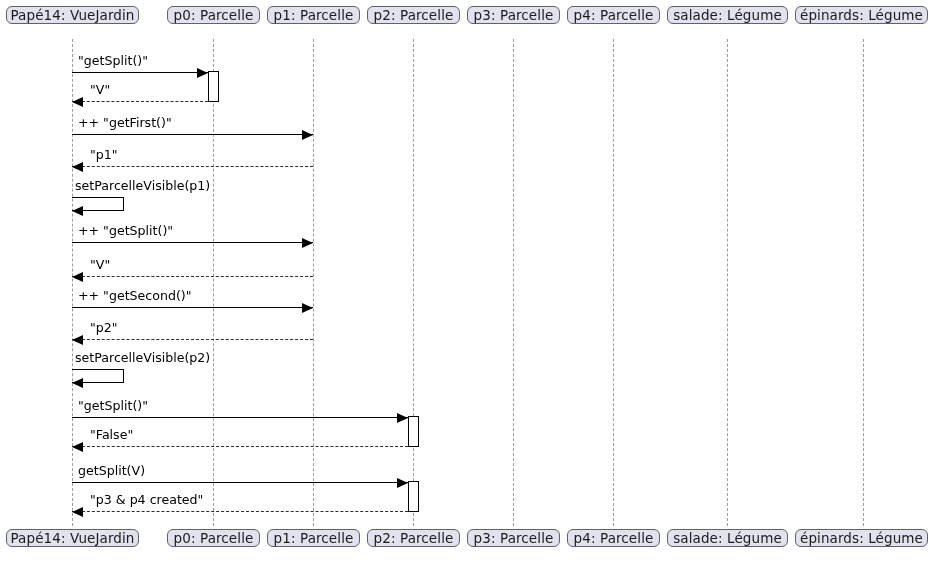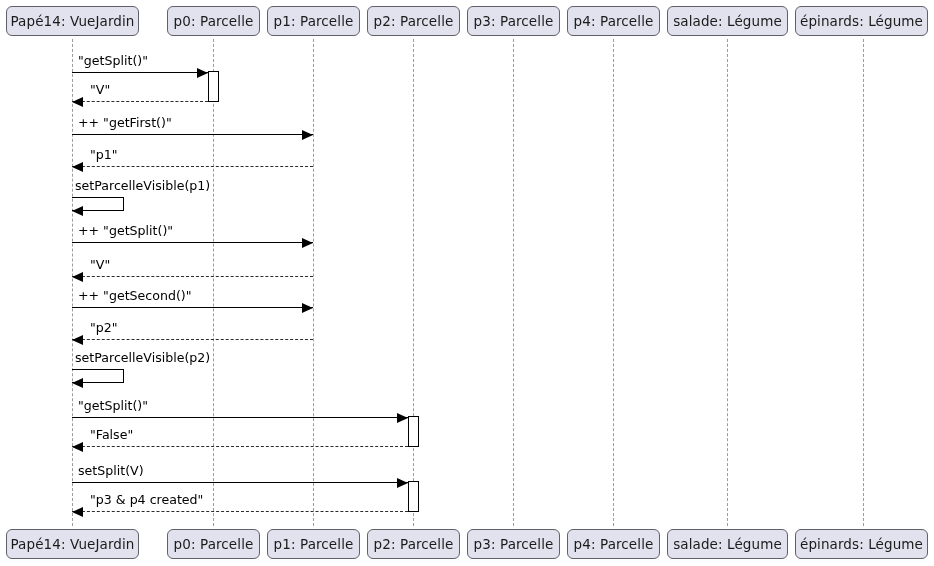--- a/index.html
+++ b/index.html
@@ -6,21 +6,21 @@
   html,body{margin:0;padding:0;background:#ffffff;}
   body{font-family:"DejaVu Sans","Liberation Sans",sans-serif;}
   #canvas{position:relative;width:934px;height:566px;background:#ffffff;overflow:hidden;}
 
   .participant{
     position:absolute;
     box-sizing:border-box;
     background:#e2e2ee;
     border:1px solid #60606a;
     border-radius:6px;
-    height:30px;
+    height:18px;
     display:flex;
     align-items:center;
     justify-content:center;
     font-size:13.5px;
     color:#1b1b1b;
     white-space:nowrap;
     letter-spacing:0.1px;
   }
 
   .lifeline{
@@ -165,17 +165,17 @@
     <div class="arrowhead left" style="left: 72px; top: 378px;"></div>
     <div class="msg-label" style="left: 75px; top: 351px;">setParcelleVisible(p2)</div>
     <div class="msg-line" style="left: 72px; top: 417px; width: 336px;"></div>
     <div class="arrowhead right" style="left: 397px; top: 413px;"></div>
     <div class="msg-label" style="left: 78px; top: 399px;">"getSplit()"</div>
     <div class="msg-line ret" style="left: 72px; top: 446px; width: 336px;"></div>
     <div class="arrowhead left" style="left: 72px; top: 442px;"></div>
     <div class="msg-label" style="left: 90px; top: 428px;">"False"</div>
     <div class="msg-line" style="left: 72px; top: 482px; width: 336px;"></div>
     <div class="arrowhead right" style="left: 397px; top: 478px;"></div>
-    <div class="msg-label" style="left: 78px; top: 464px;">setSplit(V)</div>
+    <div class="msg-label" style="left: 78px; top: 464px;">getSplit(V)</div>
     <div class="msg-line ret" style="left: 72px; top: 511px; width: 336px;"></div>
     <div class="arrowhead left" style="left: 72px; top: 507px;"></div>
     <div class="msg-label" style="left: 90px; top: 493px;">"p3 &amp; p4 created"</div>
   </div>
 
 </body></html>

